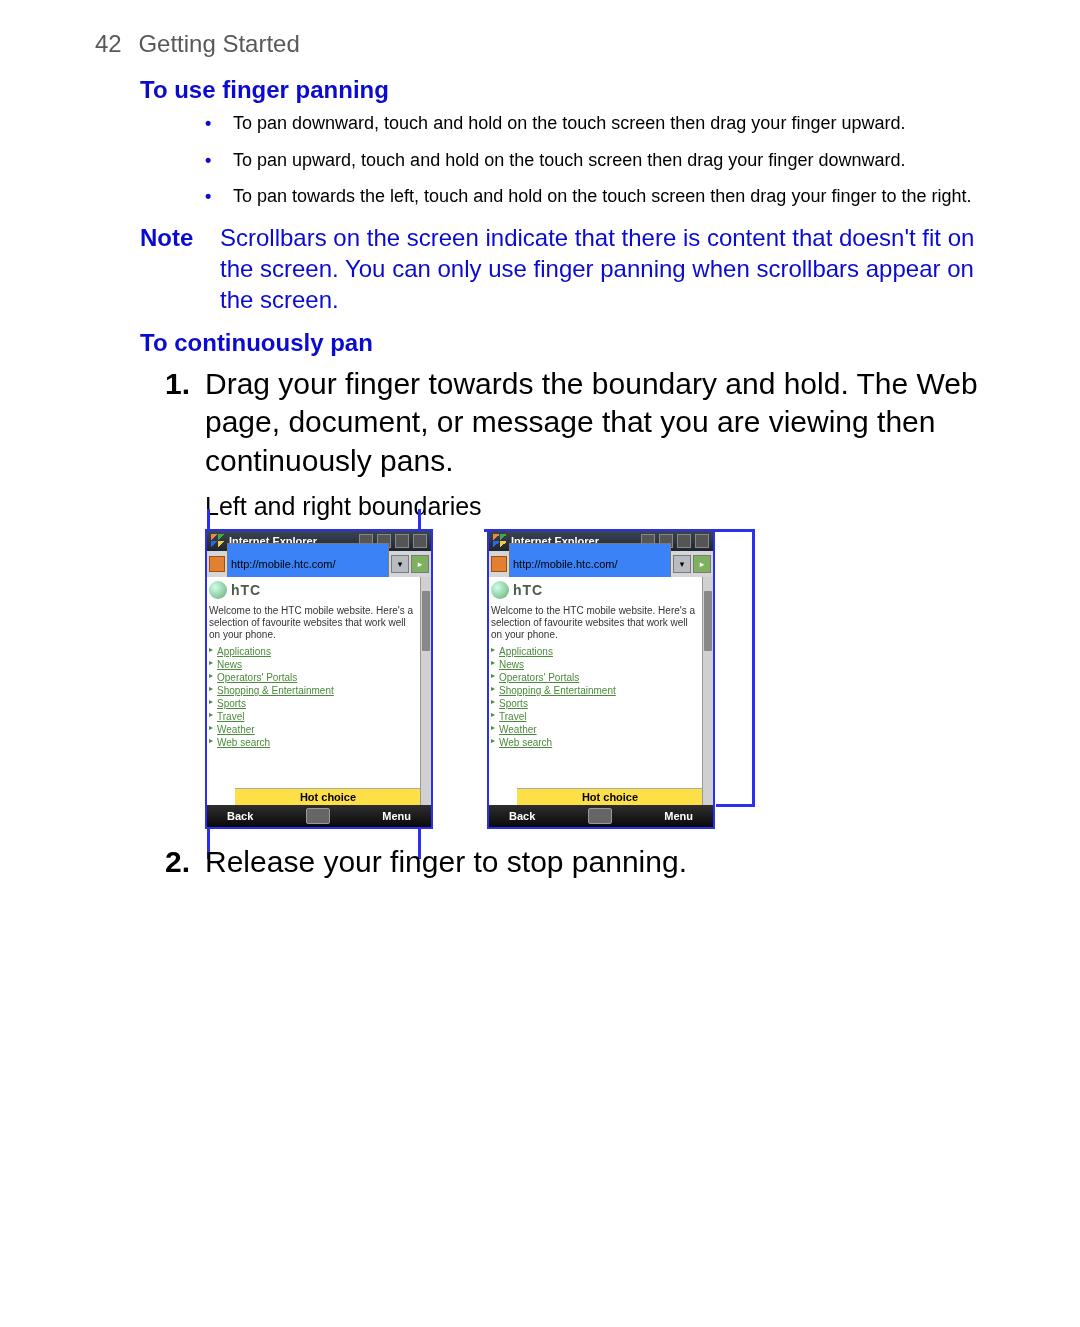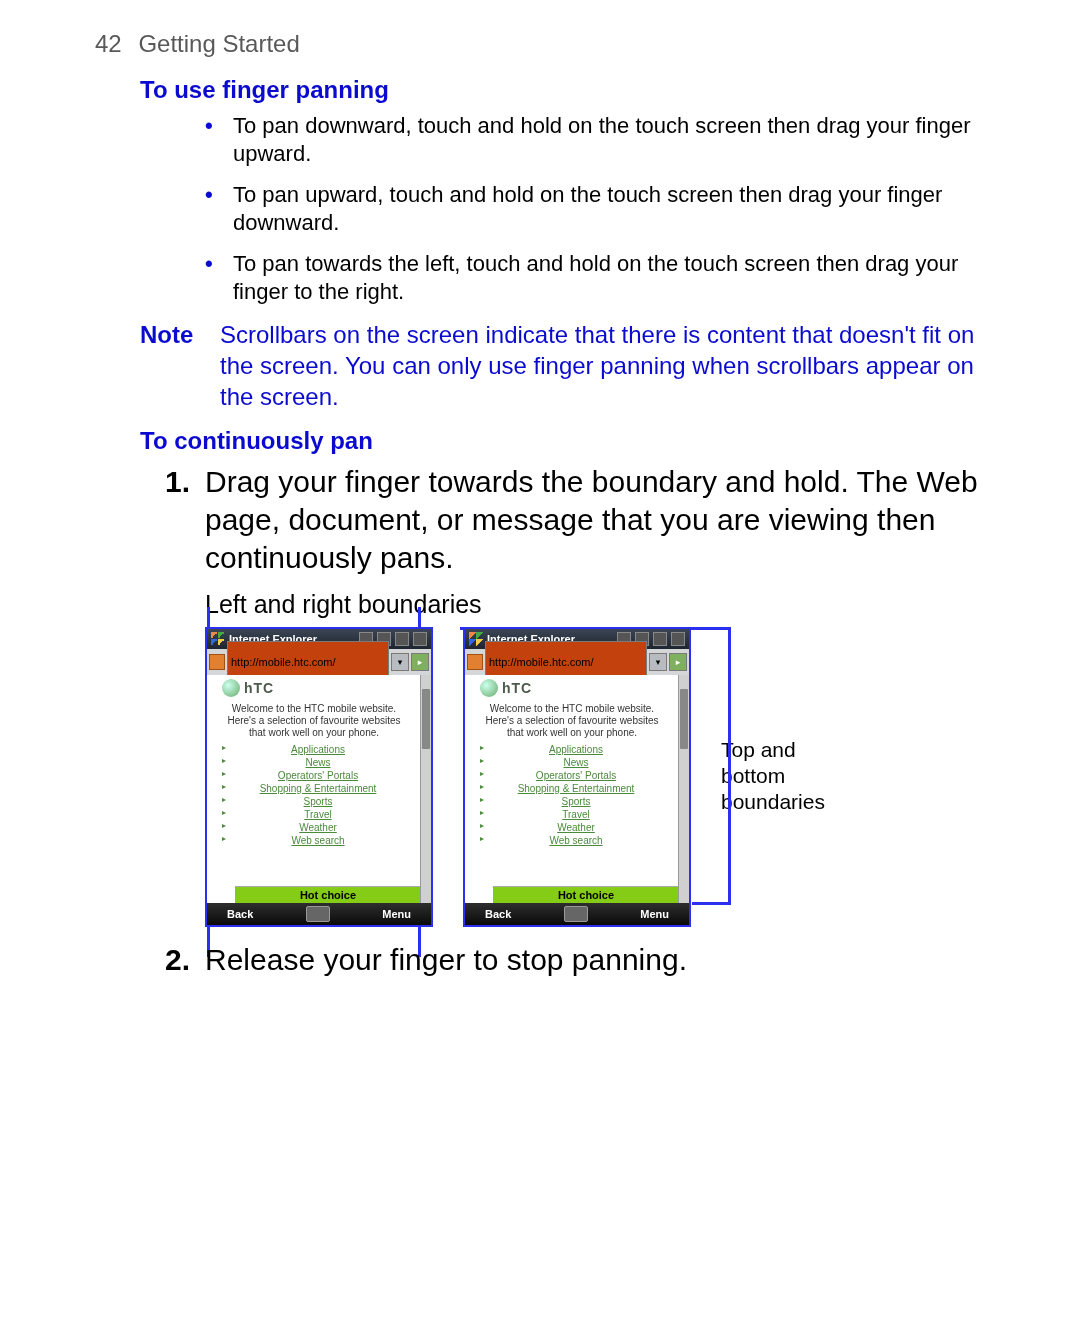--- a/index.html
+++ b/index.html
@@ -29,21 +29,21 @@
     font-size: 24px;
     margin: 14px 0 8px 45px;
   }
   ul.bullets {
     list-style: none;
     margin: 0 0 6px 110px;
     padding: 0;
   }
   ul.bullets li {
     position: relative;
-    font-size: 22px;
+    font-size: 18px;
     line-height: 1.25;
     margin-bottom: 14px;
     padding-left: 28px;
   }
   ul.bullets li::before {
     content: "•";
     color: #0b0bd0;
     font-weight: bold;
     position: absolute;
     left: 0;
@@ -84,21 +84,21 @@
     position: absolute;
     left: 0;
   }
   .caption {
     font-size: 25px;
     margin: 10px 0 6px 110px;
   }
   .figure-area {
     display: flex;
     align-items: flex-start;
-    gap: 30px;
+    gap: 54px;
     margin: 8px 0 14px 110px;
   }
   .phone-wrap { position: relative; }
   .phone {
     width: 224px;
     height: 296px;
     border: 2px solid #2b2ff0;
     background: #c7c9cb;
     position: relative;
     display: flex;
@@ -132,21 +132,21 @@
     height: 22px;
     background: #d4d6d8;
     display: flex;
     align-items: center;
     padding: 2px;
     gap: 2px;
   }
   .addrbar .favicon { width:14px; height:14px; background:#e08030; border:1px solid #a05010; }
   .addrbar .url {
     flex: 1;
-    background: #c2410c;
+    background: #3b82f6;
     border: 1px solid #7a7a7a;
     height: 16px;
     font-size: 11px;
     padding: 12px 3px;
     line-height: 16px;
     overflow: hidden;
     white-space: nowrap;
   }
   .addrbar .drop, .addrbar .go {
     width: 16px; height: 16px;
@@ -158,22 +158,21 @@
   .content {
     flex: 1;
     background: #f2f2f2;
     position: relative;
     overflow: hidden;
   }
   .content-inner {
     position: absolute;
     left: 0; right: 10px; top: 0; bottom: 0;
     background: #fff;
-    padding: 4px 15px;
-    text-align: center;
+    padding: 4px 2px;
   }
   .logo {
     display: flex;
     align-items: center;
     gap: 4px;
     margin-bottom: 6px;
   }
   .logo .globe { width:18px; height:18px; border-radius:50%; background:radial-gradient(circle at 35% 35%, #cfe, #6a6); }
   .logo .brand { font-family: Arial; font-weight:bold; color:#4b5a4b; letter-spacing:1px; font-size:14px;}
   .welcome { font-size: 10px; color:#333; line-height:1.2; margin-bottom:4px;}
@@ -190,21 +189,21 @@
     content: "▸";
     position: absolute;
     left: 0;
     color: #4a8a3a;
     font-size: 8px;
   }
   .hotchoice {
     position: absolute;
     bottom: 0; left: 0; right: 10px;
     height: 16px;
-    background: #84cc16;
+    background: #fde047;
     border-top: 1px solid #aaa;
     text-align: center;
     font-size: 11px;
     font-weight: bold;
     line-height: 16px;
     margin-left: 28px;
   }
   .vscroll {
     position: absolute;
     right: 0; top: 0; bottom: 0;
@@ -382,21 +381,20 @@
           <div class="vscroll"></div>
         </div>
         <div class="softbar">
           <span>Back</span>
           <span class="mid"></span>
           <span>Menu</span>
         </div>
       </div>
     </div>
 
-    <div class="side-label">Top and bottom boundaries</div>
 
   </div>
 
   <ol class="steps" start="2" style="counter-reset: step 1;">
     <li>Release your finger to stop panning.</li>
   </ol>
 
 </div>
 
 </body></html>

